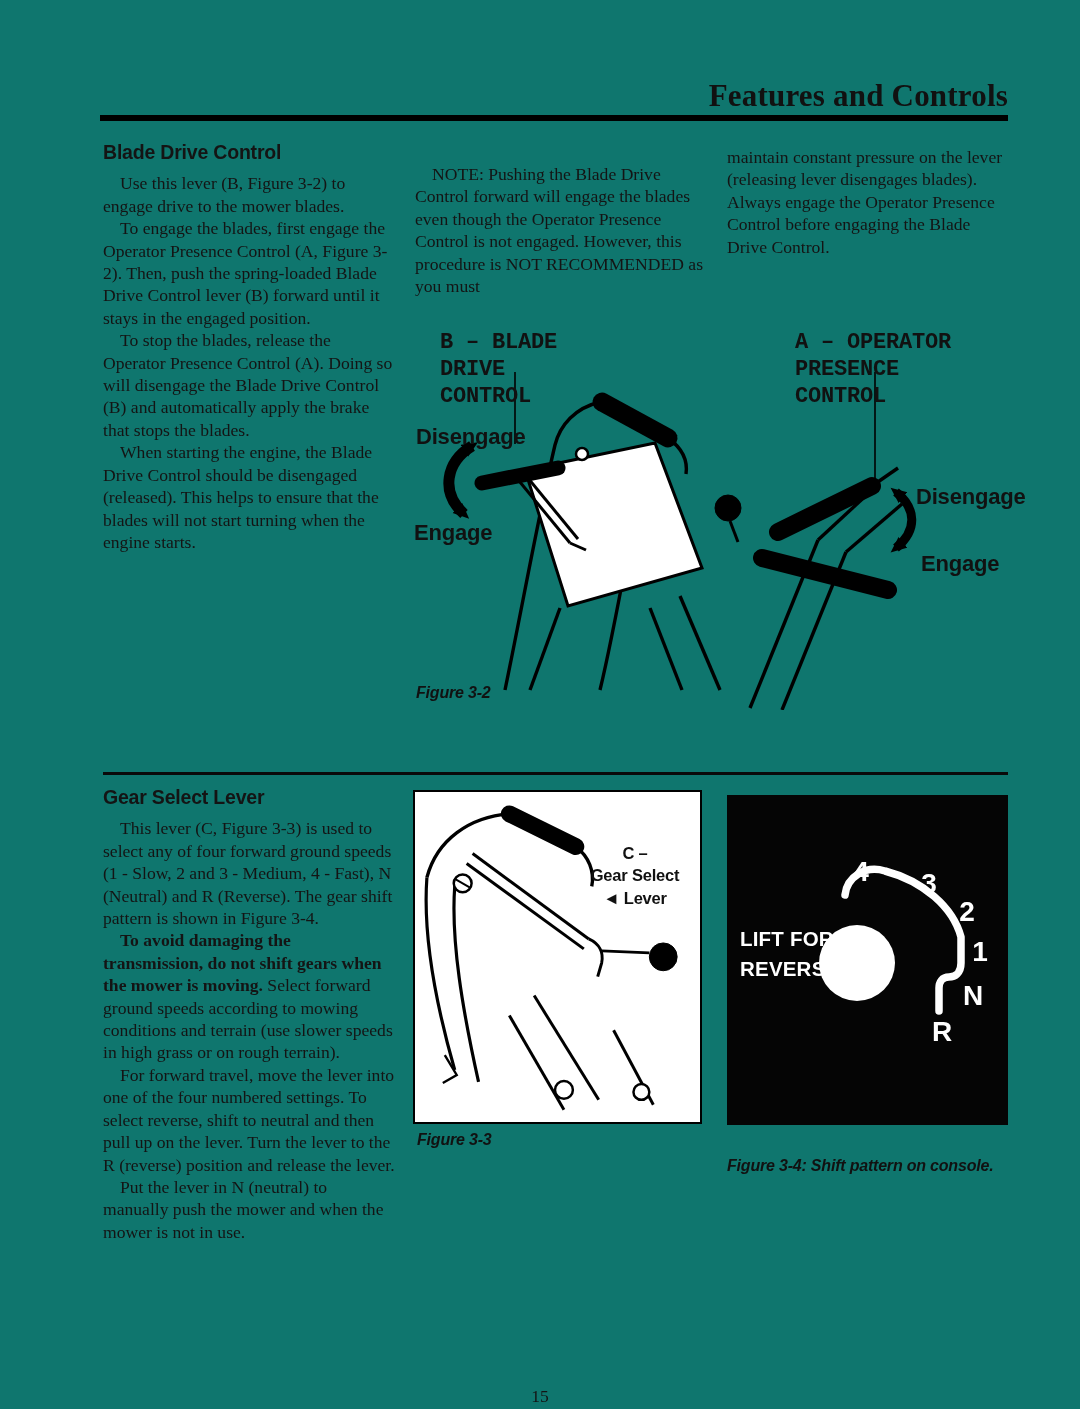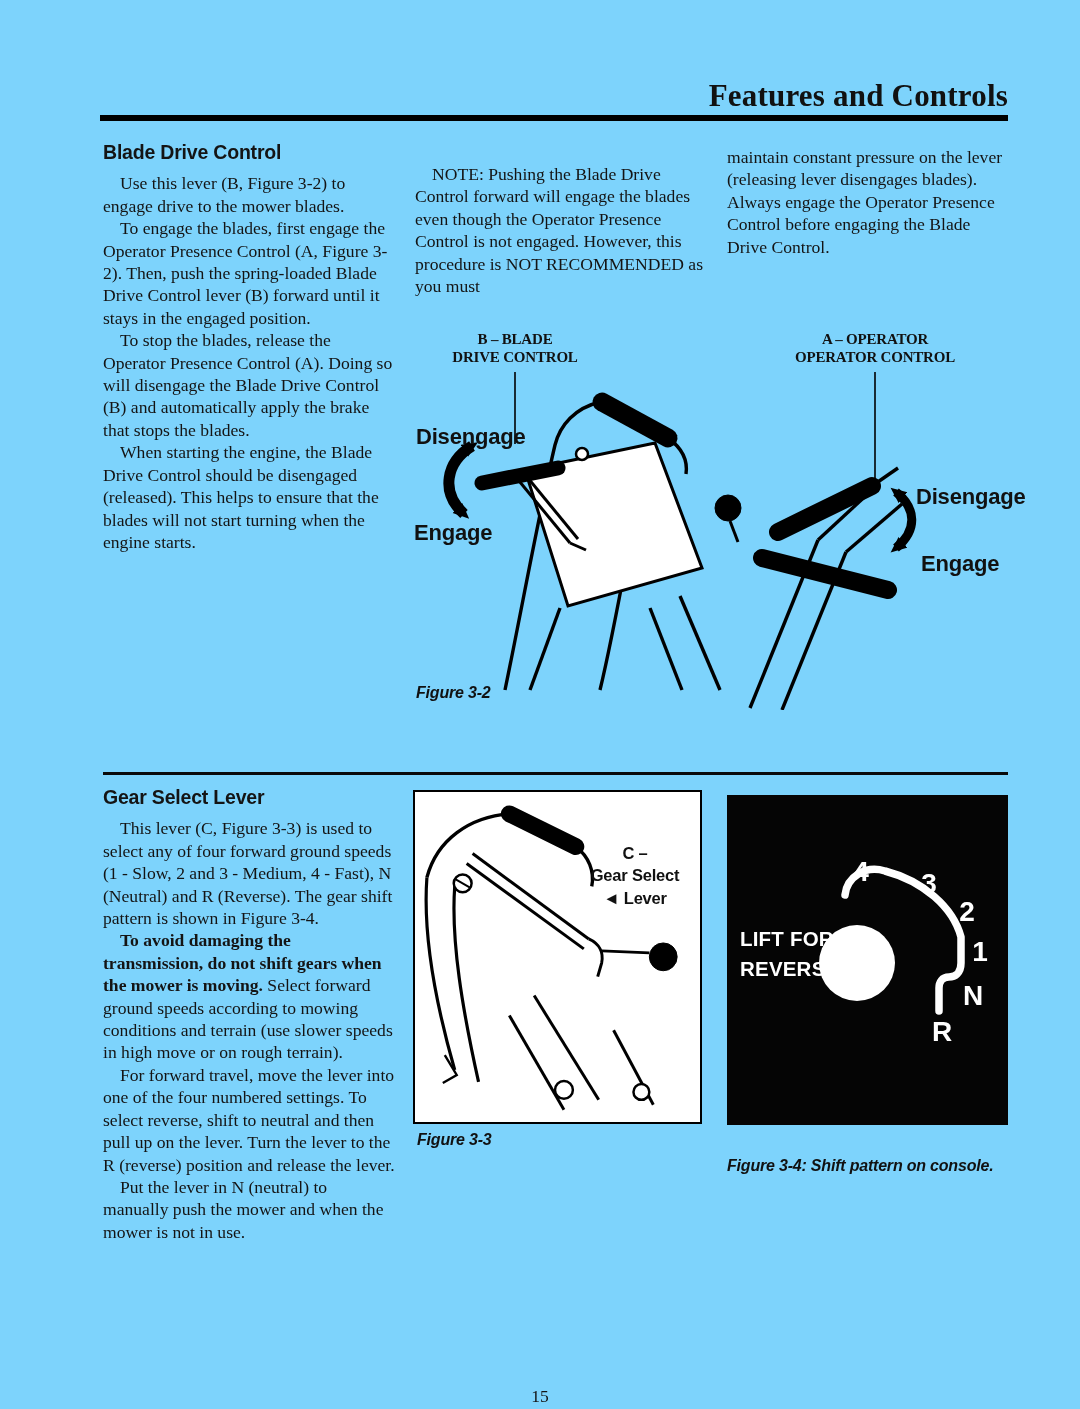--- a/index.html
+++ b/index.html
@@ -1,19 +1,19 @@
 <!DOCTYPE html>
 <html><head>
 <meta charset="utf-8">
 <style>
   * { margin:0; padding:0; box-sizing:border-box; }
   html,body { background:#d8d8d8; }
   .page {
     position:relative; width:1080px; height:1409px; margin:0 auto;
-    background:#7dd3fc; color:#111;
+    background:#0f766e; color:#111;
     font-family:"Liberation Serif", serif; overflow:hidden;
   }
   .abs { position:absolute; }
 
   
   .page-title {
     position:absolute; top:78px; right:72px;
     font-family:"Liberation Serif", serif;
     font-size:31px; font-weight:bold; letter-spacing:0.2px;
   }
@@ -29,22 +29,22 @@
     font-size:19.5px; font-weight:bold; letter-spacing:-0.2px;
     margin:0 0 9px 0; text-indent:0;
   }
   .col1 { top:141px; left:103px; width:292px; }
   .col2text { top:163px; left:415px; width:290px; }
   .col3text { top:146px; left:727px; width:284px; }
   .gearcol { top:786px; left:103px; width:292px; }
 
   
   .fig-label {
-    font-family:Liberation Serif, serif; font-weight:bold;
-    font-size:15px; line-height:1.22; text-align:center; letter-spacing:-0.2px;
+    font-family:Liberation Mono, monospace; font-weight:bold;
+    font-size:22px; line-height:1.22; text-align:left; letter-spacing:-0.2px;
   }
   .callout {
     font-family:"Liberation Sans", sans-serif; font-weight:bold;
     font-size:22px; letter-spacing:-0.2px;
   }
   .fig-caption {
     font-family:"Liberation Sans", sans-serif; font-weight:bold; font-style:italic;
     font-size:16px; letter-spacing:-0.2px;
   }
 
@@ -146,37 +146,37 @@
       <path d="M62,118 C36,134 30,164 54,186" stroke="#000" stroke-width="11" fill="none" marker-start="url(#ah)" marker-end="url(#ah)"></path>
       <path d="M486,164 C506,180 508,202 486,220" stroke="#000" stroke-width="9" fill="none" marker-start="url(#ah)" marker-end="url(#ah)"></path>
     </svg>
 
     <div class="abs fig-label" style="left:30px; top:2px; width:150px;">
       <div>B – BLADE</div>
       <div>DRIVE CONTROL</div>
     </div>
     <div class="abs fig-label" style="left:385px; top:2px; width:160px;">
       <div>A – OPERATOR</div>
-      <div>OPERATOR CONTROL</div>
+      <div>PRESENCE CONTROL</div>
     </div>
 
     <div class="abs callout" style="left:6px; top:96px;">Disengage</div>
     <div class="abs callout" style="left:4px; top:192px;">Engage</div>
     <div class="abs callout" style="left:506px; top:156px;">Disengage</div>
     <div class="abs callout" style="left:511px; top:223px;">Engage</div>
 
     <div class="abs fig-caption" style="left:6px; top:356px;">Figure 3-2</div>
   </div>
 
   <div class="abs rule-thin"></div>
 
   <section class="abs col gearcol">
     <h2 class="section-heading">Gear Select Lever</h2>
     <p>This lever (C, Figure 3-3) is used to select any of four forward ground speeds (1 - Slow, 2 and 3 - Medium, 4 - Fast), N (Neutral) and R (Reverse). The gear shift pattern is shown in Figure 3-4.</p>
-    <p><strong>To avoid damaging the transmission, do not shift gears when the mower is moving.</strong><span> Select forward ground speeds according to mowing conditions and terrain (use slower speeds in high move or on rough terrain).</span></p>
+    <p><strong>To avoid damaging the transmission, do not shift gears when the mower is moving.</strong><span> Select forward ground speeds according to mowing conditions and terrain (use slower speeds in high grass or on rough terrain).</span></p>
     <p>For forward travel, move the lever into one of the four numbered settings. To select reverse, shift to neutral and then pull up on the lever. Turn the lever to the R (reverse) position and release the lever.</p>
     <p>Put the lever in N (neutral) to manually push the mower and when the mower is not in use.</p>
   </section>
 
   <div class="abs fig33box">
     <svg viewBox="0 0 287 333">
       <g stroke="#000" fill="none">
         <path d="M12,86 C22,48 55,25 95,22" stroke-width="3.4"></path>
         <line x1="95" y1="22" x2="162" y2="55" stroke-width="17" stroke-linecap="round"></line>
         <path d="M162,55 C175,65 181,80 178,95" stroke-width="3.4"></path>

